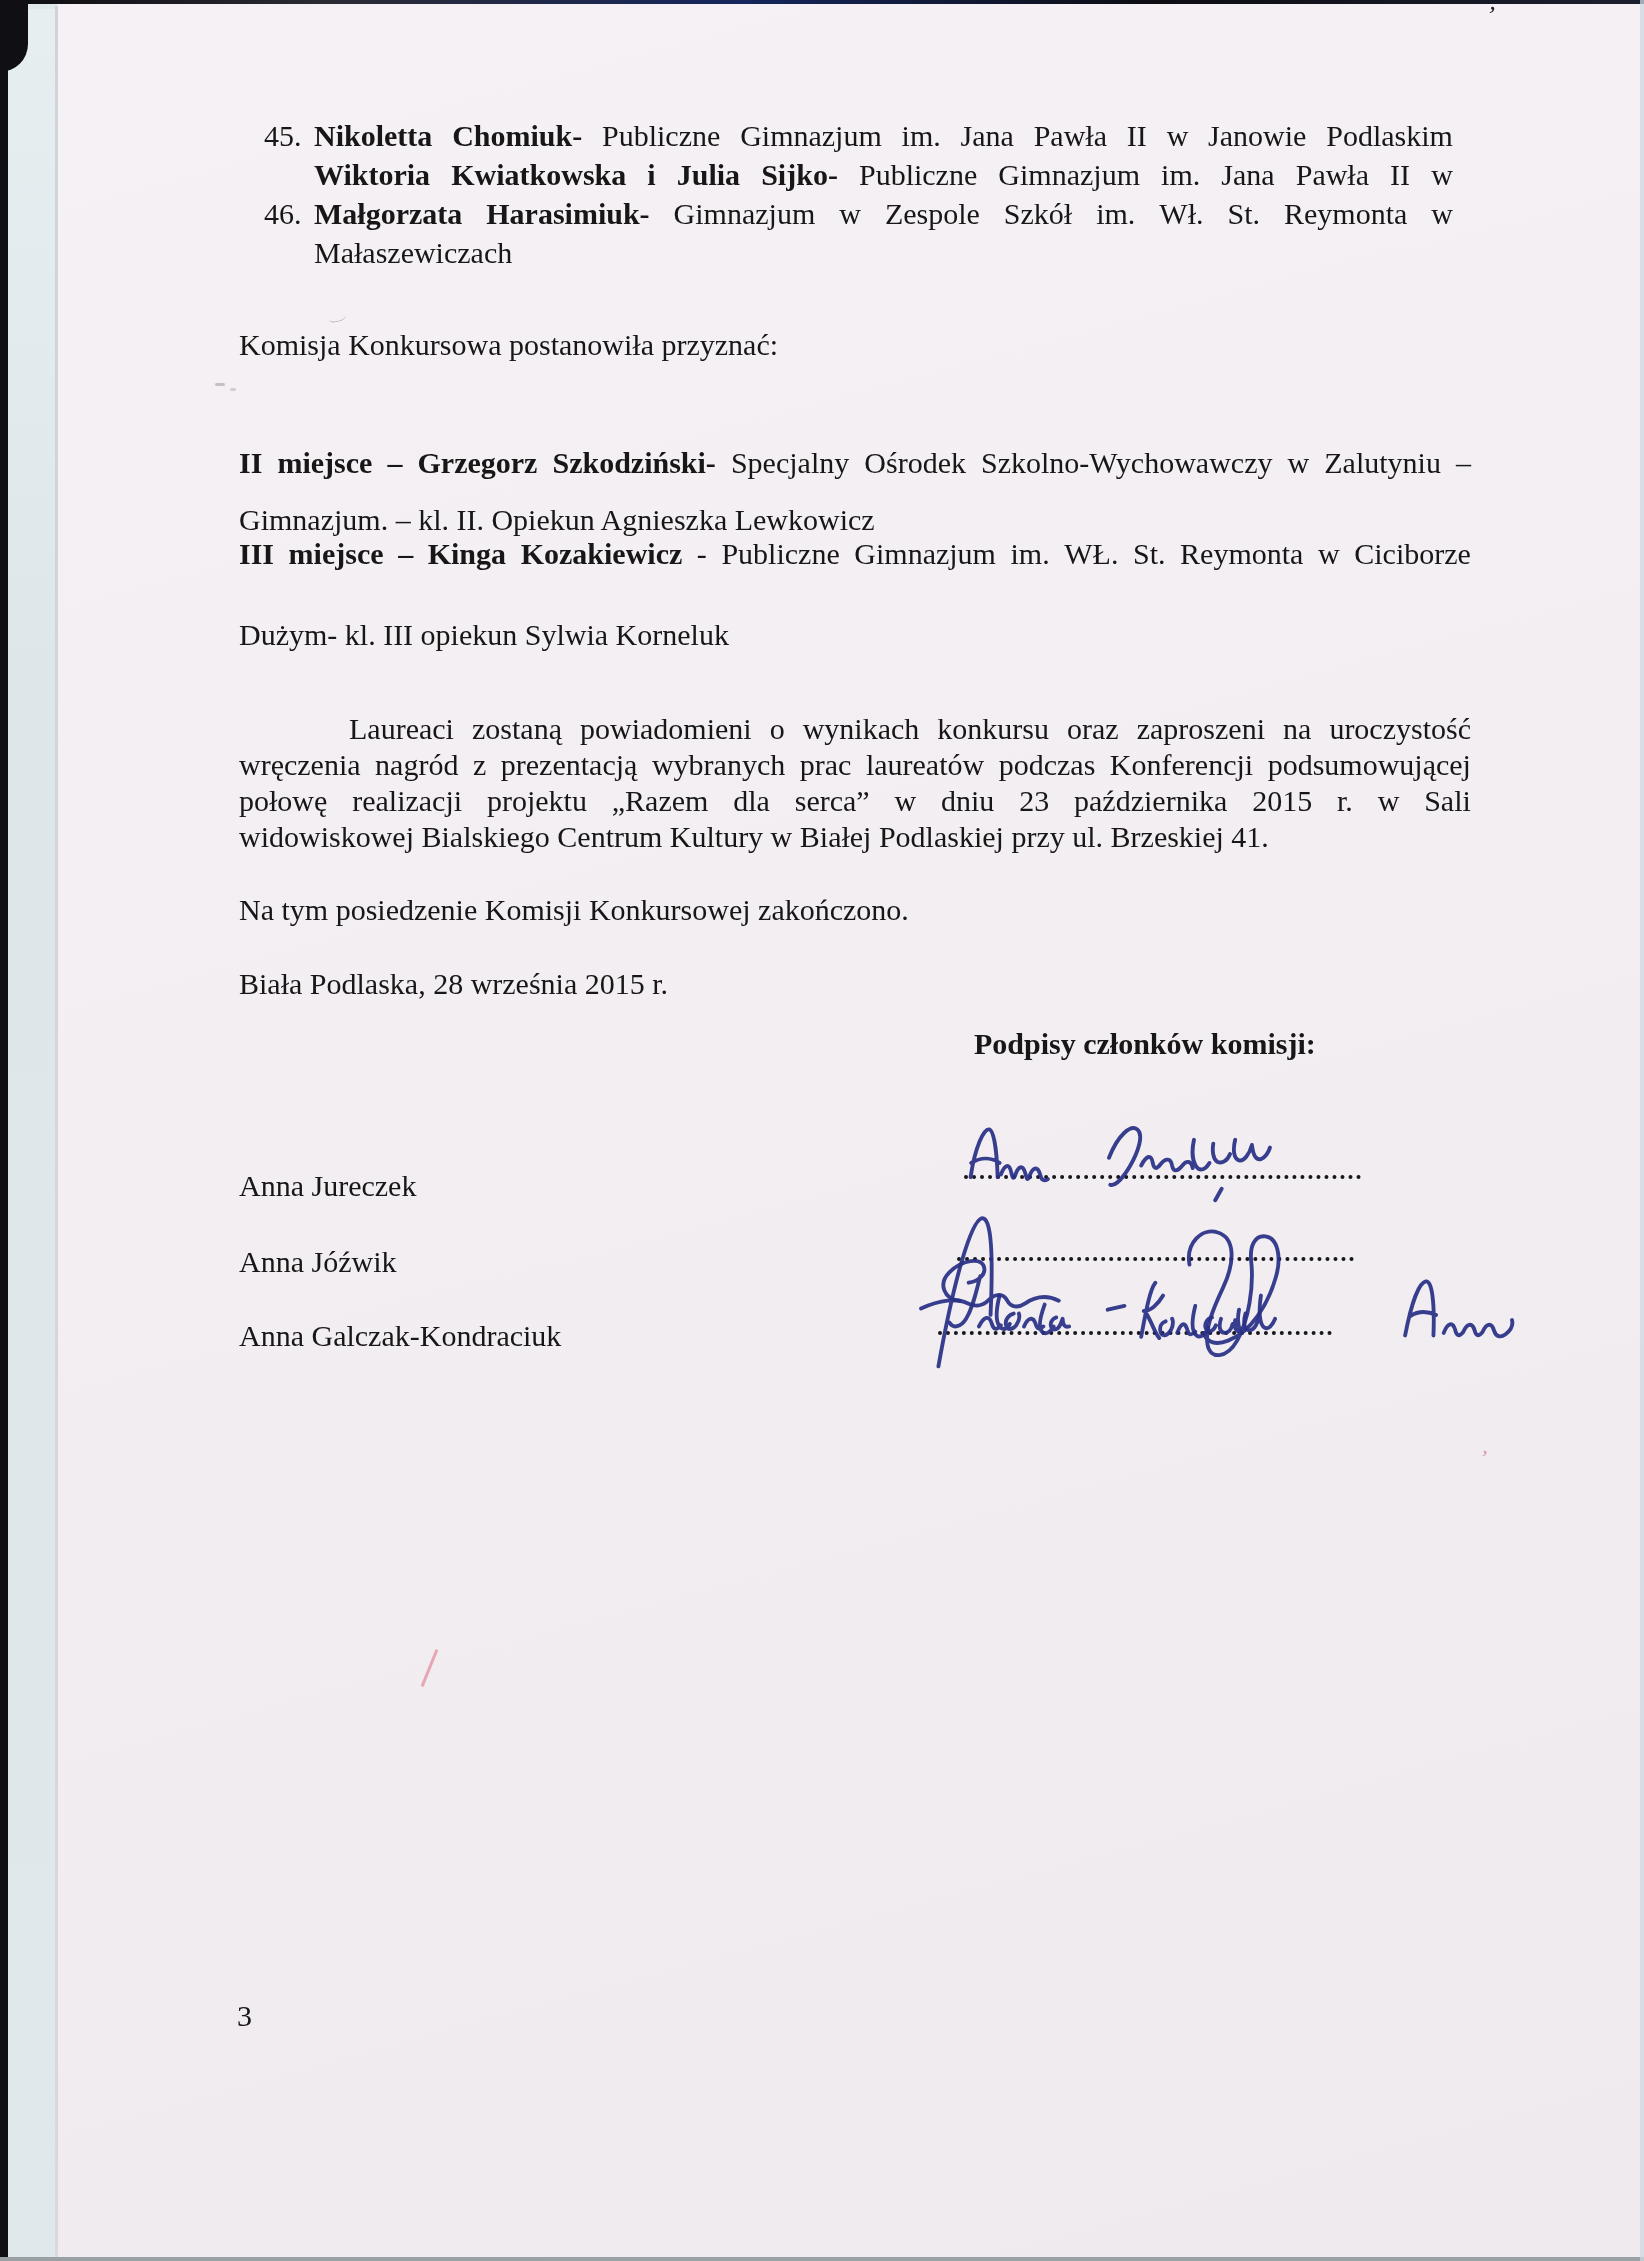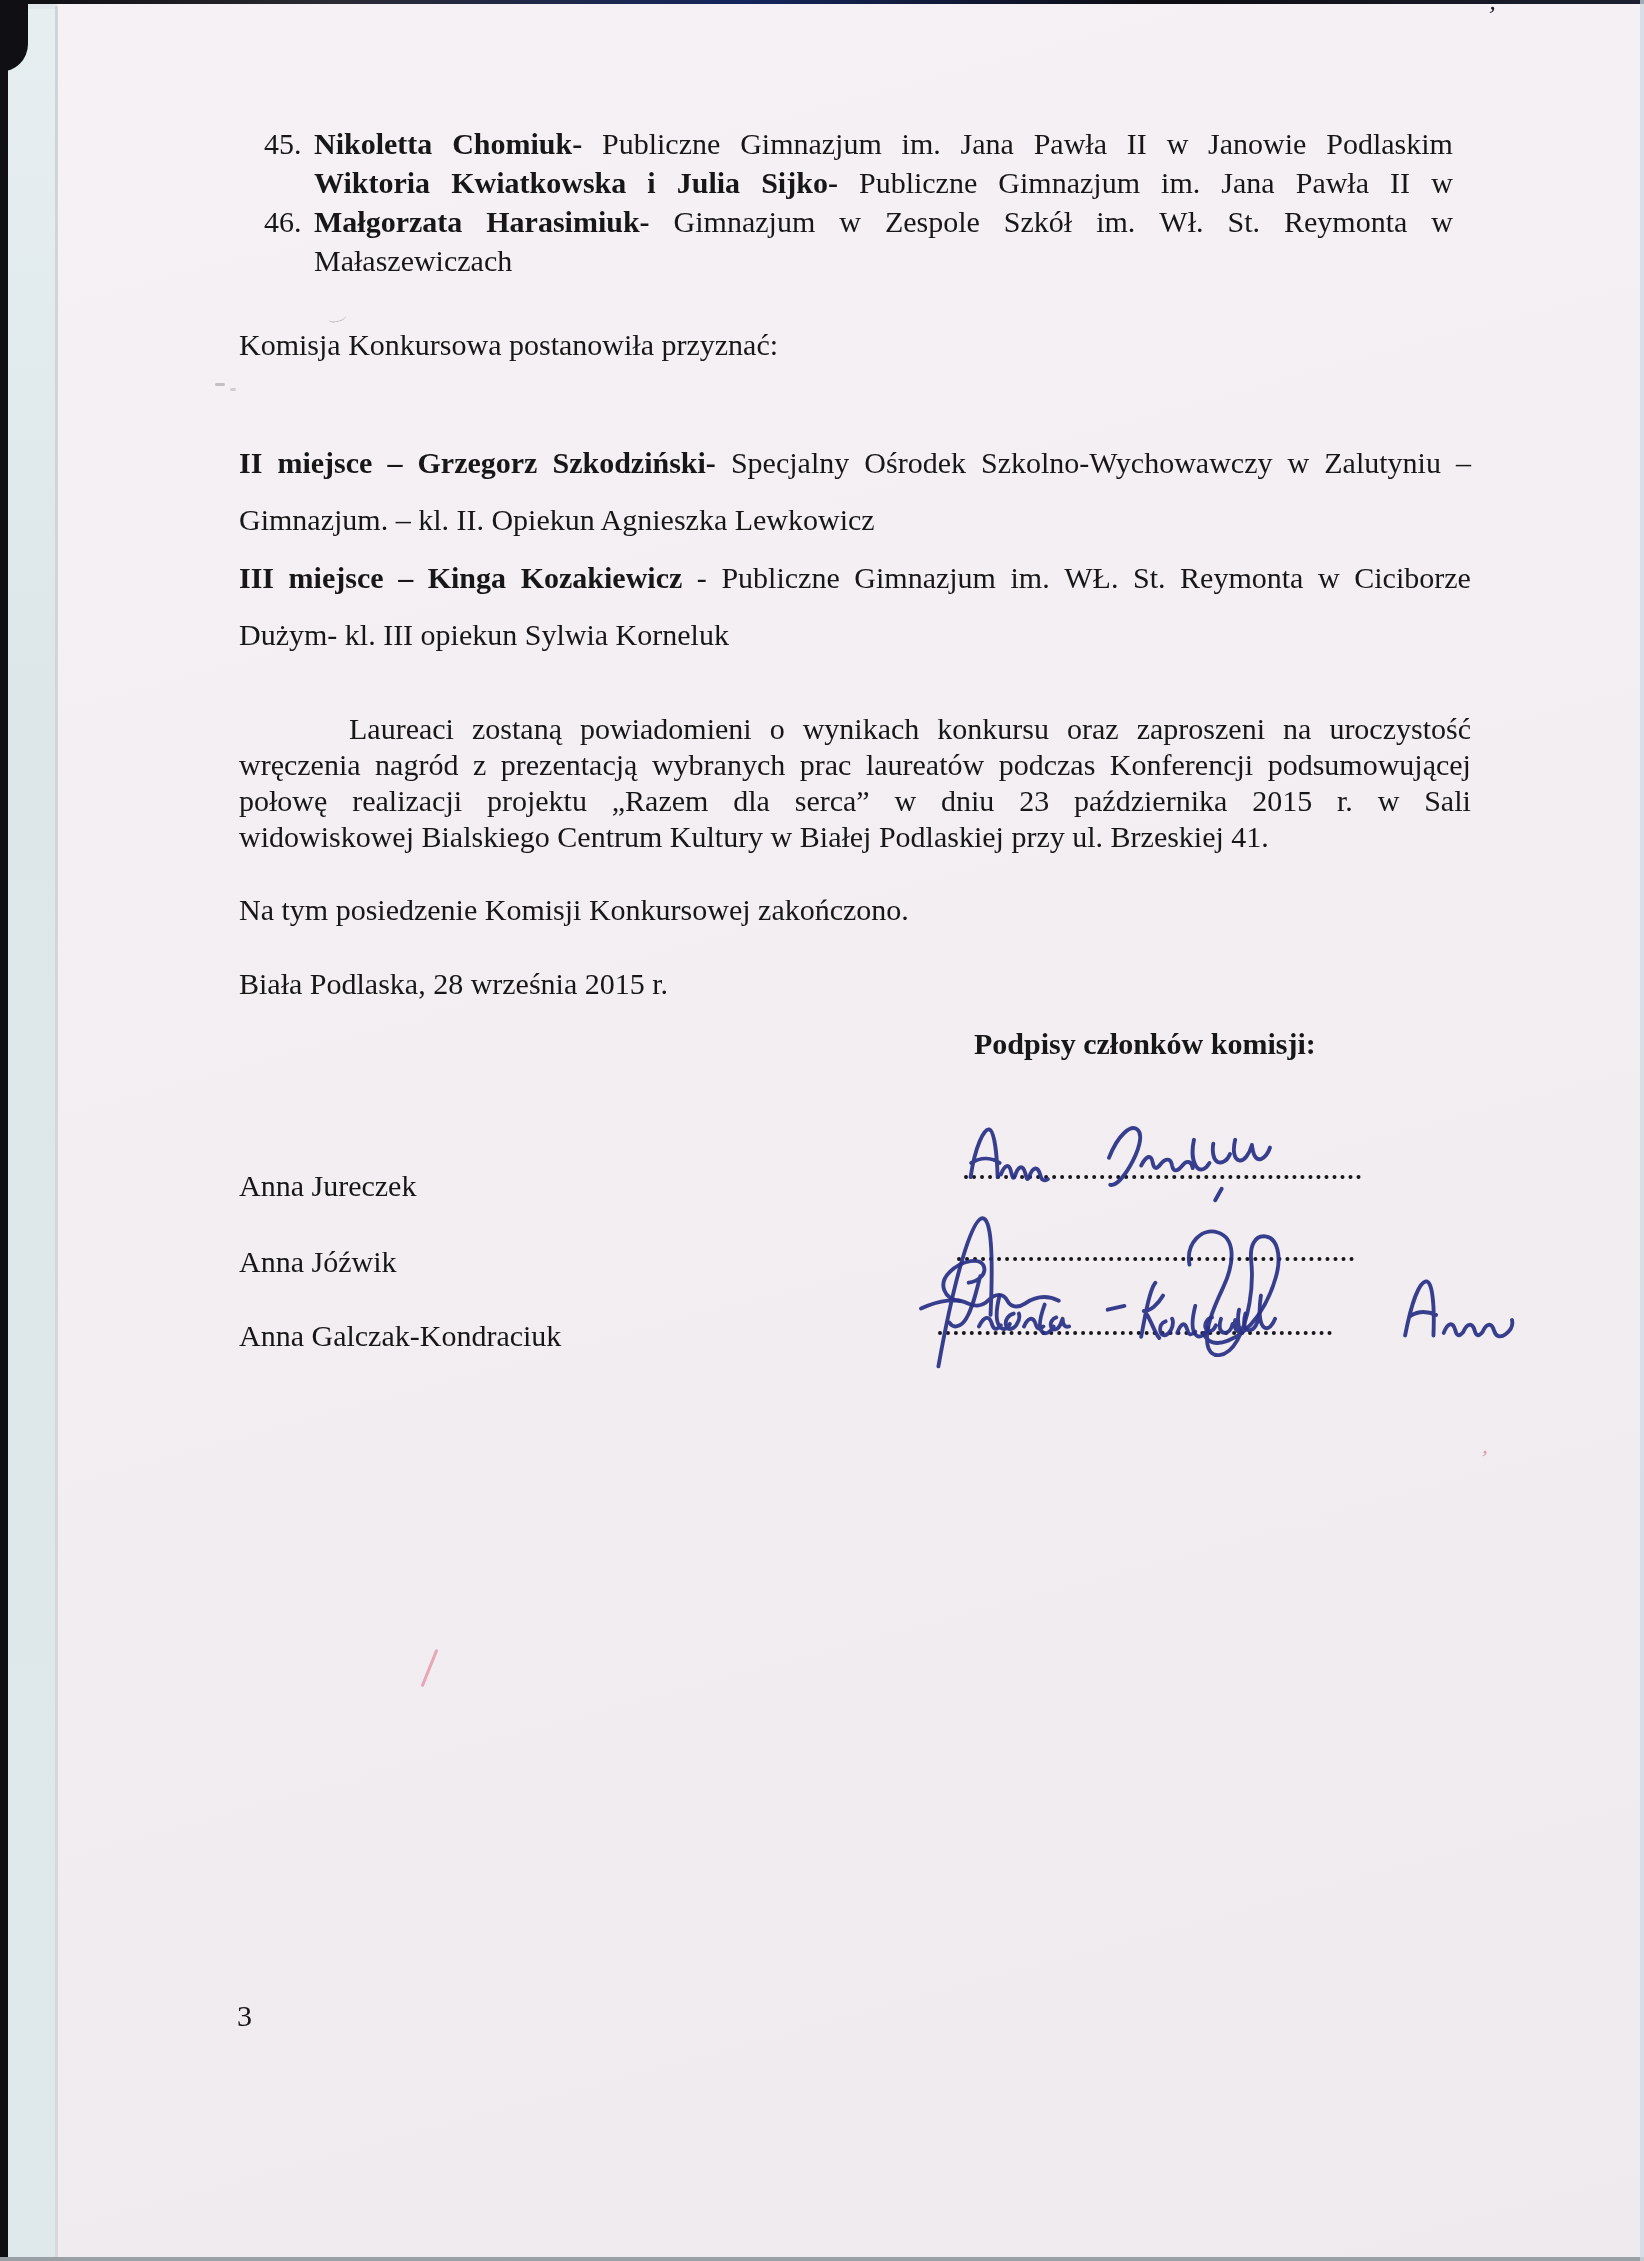--- a/index.html
+++ b/index.html
@@ -20,21 +20,21 @@
                 background:linear-gradient(180deg,#c9ced2,#d8d4d7);opacity:.8;}
   .edge-bottom{position:absolute;left:0;top:2257px;width:1644px;height:3.9px;background:#9aa1a6;}
   .edge-right{position:absolute;left:1640px;top:0;width:4.5px;height:2261px;background:#ccd9e3;opacity:.75;}
 
   .row{position:absolute;left:239px;width:1232px;height:39px;line-height:39px;white-space:nowrap;}
   .prow{position:absolute;left:239px;width:1232px;height:36px;line-height:36px;white-space:nowrap;}
   .b{font-weight:bold;}
   .jl{display:flex;justify-content:space-between;align-items:baseline;}
   .jl.ind1::before{content:"";display:block;flex:0 0 92px;}
 
-  .listwrap{position:absolute;left:264px;top:124px;width:1206px;}
+  .listwrap{position:absolute;left:264px;top:116px;width:1206px;}
   .lnum{position:absolute;left:0;width:64px;height:39px;line-height:39px;}
   .ltxt{margin-left:50px;width:1139px;}
   .lline{height:39px;line-height:39px;white-space:nowrap;}
 
   .sig-dotline{position:absolute;height:0;border-bottom:4.5px dotted #17171c;}
   .sigs{position:absolute;left:838px;top:1096px;width:748px;height:309px;}
   .sigs path{fill:none;stroke:#2a3086;stroke-width:6;stroke-linecap:round;stroke-linejoin:round;opacity:.93;}
 
   .mark-apos-top{position:absolute;left:1487px;top:1.3px;font-size:26px;color:#20202a;transform:rotate(8deg);}
   .mark-gray-1{position:absolute;left:215px;top:383px;width:10.3px;height:3.2px;background:#9a9aa0;opacity:.55;border-radius:1.9px;}
@@ -120,21 +120,21 @@
       <span class="b">Grzegorz</span>
       <span class="b">Szkodziński-</span>
       <span>Specjalny</span>
       <span>Ośrodek</span>
       <span>Szkolno-Wychowawczy</span>
       <span>w</span>
       <span>Zalutyniu</span>
       <span>–</span>
     </div>
   <div class="row" style="top:500px;">Gimnazjum. – kl. II. Opiekun Agnieszka Lewkowicz</div>
-  <div class="row jl" style="top:558px;">
+  <div class="row jl" style="top:534px;">
       <span class="b">III</span>
       <span class="b">miejsce</span>
       <span class="b">–</span>
       <span class="b">Kinga</span>
       <span class="b">Kozakiewicz</span>
       <span>-</span>
       <span>Publiczne</span>
       <span>Gimnazjum</span>
       <span>im.</span>
       <span>WŁ.</span>

